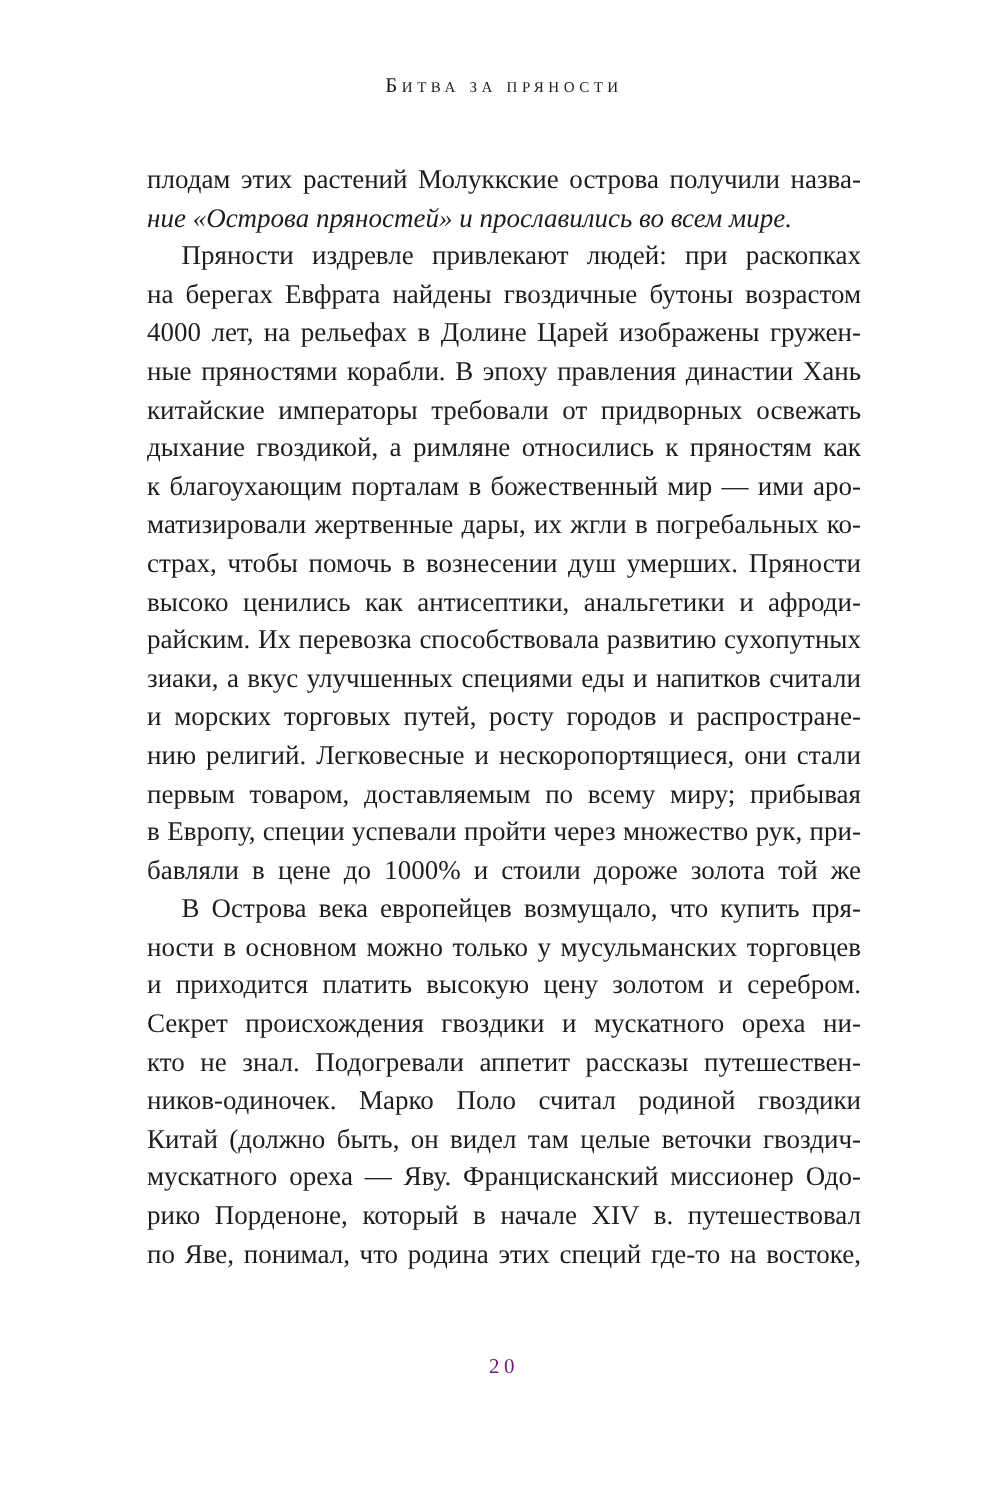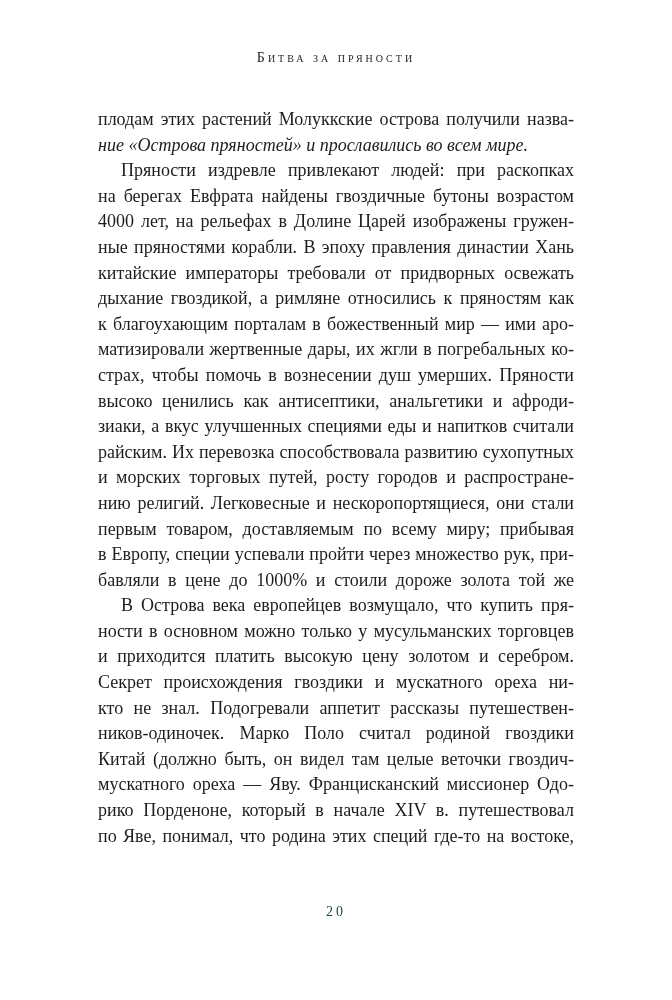--- a/index.html
+++ b/index.html
@@ -51,21 +51,21 @@
     text-indent: 23px;
   }
   .page-number {
     position: absolute;
     top: 904px;
     left: 0;
     width: 672px;
     text-align: center;
     font-size: 14px;
     letter-spacing: 3px;
-    color: #14532d;
+    color: #701a75;
   }
 </style>
 </head>
 <body>
 
 <div class="page">
   <div class="running-header">Битва за пряности</div>
 
   <div class="text-column">
       <div class="text-line">плодам этих растений Молуккские острова получили назва-</div>
@@ -73,22 +73,22 @@
       <div class="text-line indent">Пряности издревле привлекают людей: при раскопках</div>
       <div class="text-line">на берегах Евфрата найдены гвоздичные бутоны возрастом</div>
       <div class="text-line">4000 лет, на рельефах в Долине Царей изображены гружен-</div>
       <div class="text-line">ные пряностями корабли. В эпоху правления династии Хань</div>
       <div class="text-line">китайские императоры требовали от придворных освежать</div>
       <div class="text-line">дыхание гвоздикой, а римляне относились к пряностям как</div>
       <div class="text-line">к благоухающим порталам в божественный мир — ими аро-</div>
       <div class="text-line">матизировали жертвенные дары, их жгли в погребальных ко-</div>
       <div class="text-line">страх, чтобы помочь в вознесении душ умерших. Пряности</div>
       <div class="text-line">высоко ценились как антисептики, анальгетики и афроди-</div>
+      <div class="text-line">райским. Их перевозка способствовала развитию сухопутных</div>
       <div class="text-line">зиаки, а вкус улучшенных специями еды и напитков считали</div>
-      <div class="text-line">райским. Их перевозка способствовала развитию сухопутных</div>
       <div class="text-line">и морских торговых путей, росту городов и распростране-</div>
       <div class="text-line">нию религий. Легковесные и нескоропортящиеся, они стали</div>
       <div class="text-line">первым товаром, доставляемым по всему миру; прибывая</div>
       <div class="text-line">в Европу, специи успевали пройти через множество рук, при-</div>
       <div class="text-line">бавляли в цене до 1000% и стоили дороже золота той же</div>
       <div class="text-line indent">В Острова века европейцев возмущало, что купить пря-</div>
       <div class="text-line">ности в основном можно только у мусульманских торговцев</div>
       <div class="text-line">и приходится платить высокую цену золотом и серебром.</div>
       <div class="text-line">Секрет происхождения гвоздики и мускатного ореха ни-</div>
       <div class="text-line">кто не знал. Подогревали аппетит рассказы путешествен-</div>

